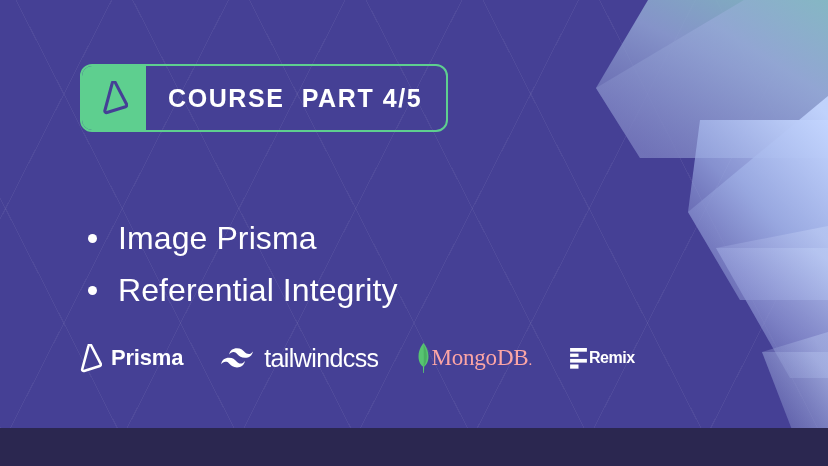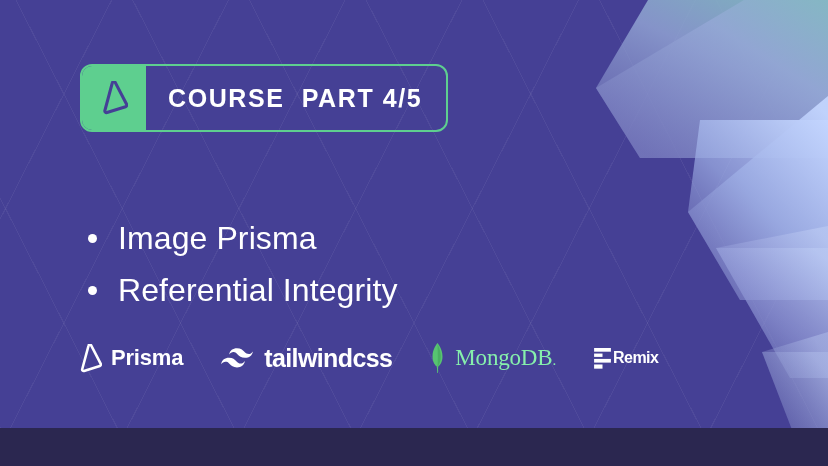--- a/index.html
+++ b/index.html
@@ -86,27 +86,27 @@
   }
   .logo-item { display:flex; align-items:center; }
   .logo-item + .logo-item { margin-left:38px; }
   .logo-mark { display:flex; align-items:center; justify-content:center; flex:0 0 auto; }
 
   .wordmark-prisma {
     color:#ffffff; font-size:22px; font-weight:700;
     letter-spacing:-0.2px; margin-left:9px;
   }
   .wordmark-tailwind {
-    color:#ffffff; font-size:25px; font-weight:700;
+    color:#ffffff; font-size:25px; font-weight:400;
     letter-spacing:-0.6px; margin-left:11px;
   }
   .wordmark-mongo {
-    color:#86efac; font-size:23px; font-weight:400;
+    color:#fca5a5; font-size:23px; font-weight:400;
     font-family:"Liberation Serif", serif;
-    letter-spacing:-0.2px; margin-left:10px;
+    letter-spacing:-0.2px; margin-left:0;
   }
   .wordmark-mongo .dot { font-size:15px; }
   .wordmark-remix {
     color:#ffffff; font-size:16px; font-weight:700;
     letter-spacing:-0.5px; margin-left:2px;
   }
 </style>
 </head>
 <body>
 

